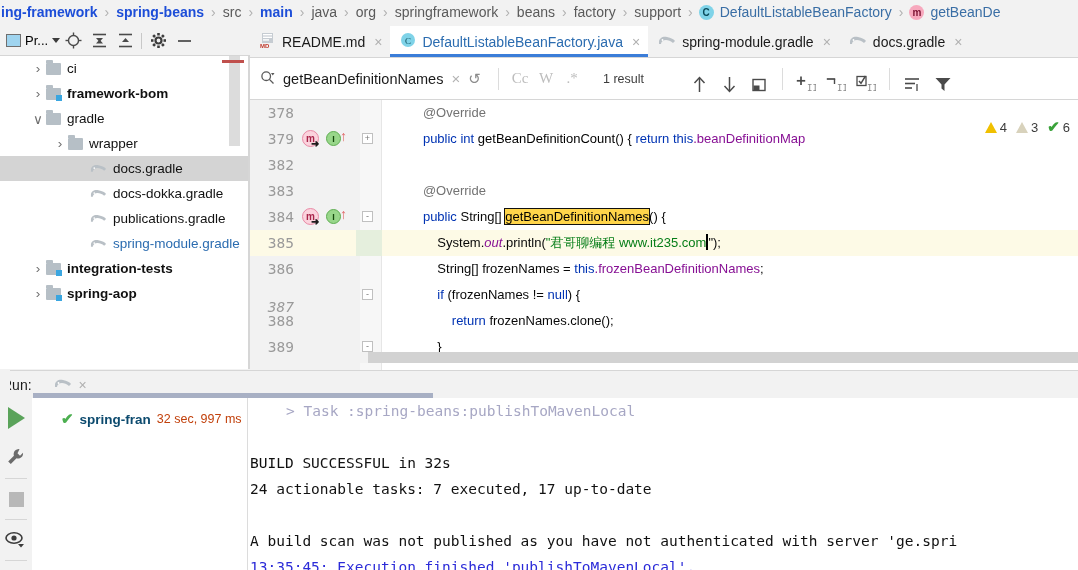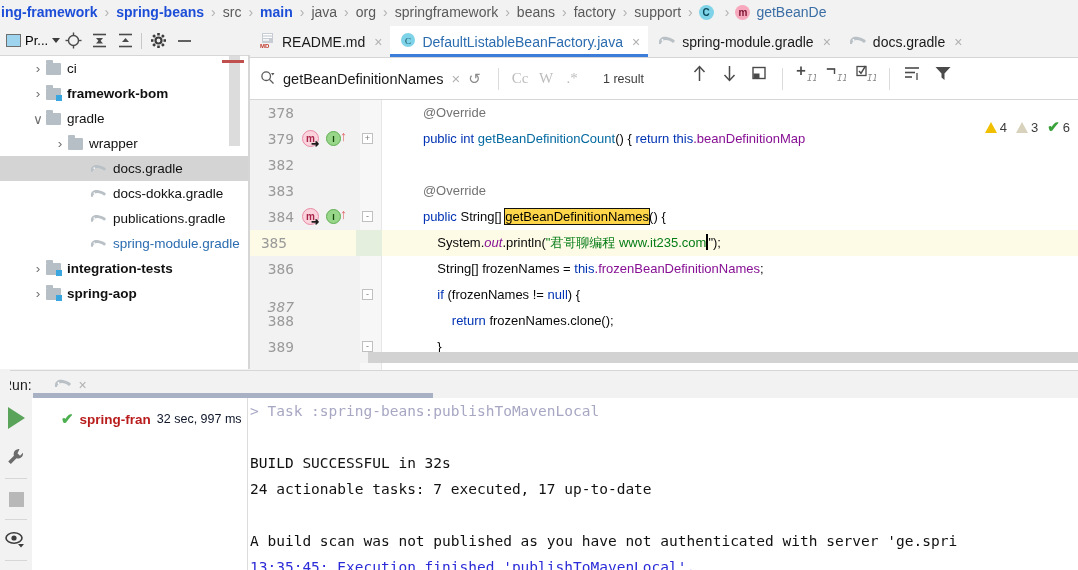--- a/index.html
+++ b/index.html
@@ -99,21 +99,21 @@
   .find-field{
     display:flex;align-items:center; gap:8px; height:42px; padding-left:10px;
     min-width:240px;
   }
   .find-text{ font-size:14.5px; color:#1a1a1a; }
   .find-x{ color:#b3b3b3; font-size:15px; }
   .find-hist{ color:#8c8c8c; font-size:15px; }
   .fsep{ width:1px;height:22px;background:#dcdcdc; margin:0 8px;}
   .ftog{ color:#bdbdbd; font-size:15px; font-family:"Liberation Serif",serif; width:26px;text-align:center;}
   .fresult{ font-size:12.5px; color:#3c3c3c; margin:0 0 0 18px; }
-  .fico{ width:30px;height:28px;display:flex;align-items:flex-start;justify-content:center;color:#14532d;font-style:italic;}
+  .fico{ width:30px;height:28px;display:flex;align-items:flex-end;justify-content:center;color:#14532d;}
 
   
   .editor{
     position:absolute; top:100px; left:250px; width:828px; height:270px;
     background:#fff; overflow:hidden;
   }
   .gutter{
     position:absolute;top:0;left:0;width:110px;height:270px;background:#f2f2f2;
   }
   .fold-col{
@@ -127,21 +127,21 @@
     font-size:14.5px; color:#9a9a9a; height:26px; line-height:26px;
   }
   .hl-strip{ position:absolute; left:106px; width:26px; background:#e5efdd; height:26px; }
   .hl-row{ position:absolute; left:0; width:828px; height:26px; background:#fdfae6; }
 
   .kw{ color:#0033b3; }
   .anno{ color:#737373; }
   .fld{ color:#871094; }
   .str{ color:#067d17; }
   .plain{ color:#080808; }
-  .mth{ color:#0369a1; }
+  .mth{ color:#000000; }
   .stat{ color:#871094; font-style:italic; }
   .mark{ background:#ffd54a; outline:1px solid #111; }
   .caret{ display:inline-block;width:2px;height:16px;background:#000;vertical-align:-3px;}
 
   .gut-m{
     position:absolute; width:17px;height:17px;border-radius:50%;
     background:#fbd3dd; border:1px solid #e98aa6; color:#a8254a;
     font-size:10px; font-weight:bold; display:flex;align-items:center;justify-content:center;
   }
   .gut-m:after{
@@ -189,32 +189,32 @@
   .rs-div{ width:22px;height:1px;background:#d6d6d6; }
   .play-tri{ width:0;height:0;border-top:11px solid transparent;border-bottom:11px solid transparent;border-left:17px solid #5aa35a;}
   .stop-sq{ width:15px;height:15px;background:#b8b8b8;}
 
   .run-tree{
     position:absolute; top:398px; left:33px; width:215px; height:172px; background:#fff;
     border-right:1px solid #dcdcdc;
   }
   .run-tree-row{ display:flex; align-items:center; gap:6px; margin-top:12px; margin-left:28px; font-size:13.5px;}
   .ok-chk{ color:#4caf50; font-size:15px; font-weight:bold; }
-  .rt-name{ font-weight:bold; color:#b91c1c; }
-  .rt-time{ color:#0f172a; font-size:12.5px; }
+  .rt-name{ font-weight:bold; color:#0c4a6e; }
+  .rt-time{ color:#c2410c; font-size:12.5px; }
 
   .run-console{
     position:absolute; top:398px; left:250px; width:828px; height:172px; background:#fff;
     font-family:"DejaVu Sans Mono","Liberation Mono",monospace;
     font-size:14.5px; overflow:hidden; white-space:pre;
   }
   .conline{ height:26px; line-height:26px; }
   .con-blue{ color:#2b2bd8; }
   .con-grey{ color:#111; }
-  .con-faded{ color:#a7a7c4; }
+  .con-faded{ color:#a7a7c4;margin-left:36px; }
 
   .run-topscroll{ position:absolute; top:393px; left:33px; width:400px; height:5px; background:#a8b0c4;}
   .left-strip{ position:absolute; top:370px; left:0; width:10px; height:200px; background:#f2f2f2;}
 </style>
 </head>
 <body>
 
 <div class="app">
 
   <div class="breadcrumb" id="breadcrumb">
@@ -253,20 +253,21 @@
       <span class="crumb-grp">
         <span class="crumb">factory</span>
       </span>
       <span class="crumb-sep">›</span>
       <span class="crumb-grp">
         <span class="crumb">support</span>
       </span>
       <span class="crumb-sep">›</span>
       <span class="crumb-grp">
         <span class="crumb-chip chip-c">C</span>
+        <span class="crumb link">DefaultListableBeanFactory</span>
       </span>
       <span class="crumb-sep">›</span>
       <span class="crumb-grp">
         <span class="crumb-chip chip-m">m</span>
         <span class="crumb link">getBeanDe</span>
       </span>
     </div>
 
   <div class="proj-toolbar">
     <div class="proj-title">
@@ -519,21 +520,21 @@
         <div class="lnum" style="top: 78px;">383</div>
         <div class="cline" style="position: absolute; left: 132px; top: 78px; padding-left: 12px;"><span>        </span><span class="anno">@Override</span></div>
         <div class="lnum" style="top: 104px;">384</div>
         <div class="gut-m" style="top: 108px; left: 52px;">m</div>
         <div class="gut-i" style="top: 109px; left: 76px;">I</div>
         <div class="gut-up" style="top: 106px; left: 90px;">↑</div>
         <div class="foldbox" style="top: 111px; left: 112px;">-</div>
         <div class="cline" style="position: absolute; left: 132px; top: 104px; padding-left: 12px;"><span>        </span><span class="kw">public </span><span class="plain">String</span><span class="plain">[] </span><span class="mark">getBeanDefinitionNames</span><span class="plain">() {</span></div>
         <div class="hl-row" style="top: 130px;"></div>
         <div class="hl-strip" style="top: 130px;"></div>
-        <div class="lnum" style="top: 130px; text-align: center;">385</div>
+        <div class="lnum" style="top: 130px;">385</div>
         <div class="cline" style="position: absolute; left: 132px; top: 130px; padding-left: 12px;"><span>            </span><span class="plain">System</span><span class="plain">.</span><span class="stat">out</span><span class="plain">.println(</span><span class="str">"君哥聊编程 www.it235.com</span><span class="caret"></span><span class="plain">");</span></div>
         <div class="lnum" style="top: 156px;">386</div>
         <div class="cline" style="position: absolute; left: 132px; top: 156px; padding-left: 12px;"><span>            </span><span class="plain">String</span><span class="plain">[] frozenNames = </span><span class="kw">this</span><span class="fld">.frozenBeanDefinitionNames</span><span class="plain">;</span></div>
         <div class="lnum" style="top: 194px; font-style: italic;">387</div>
         <div class="foldbox" style="top: 189px; left: 112px;">-</div>
         <div class="cline" style="position: absolute; left: 132px; top: 182px; padding-left: 12px;"><span>            </span><span class="kw">if </span><span class="plain">(frozenNames != </span><span class="kw">null</span><span class="plain">) {</span></div>
         <div class="lnum" style="top: 208px;">388</div>
         <div class="cline" style="position: absolute; left: 132px; top: 208px; padding-left: 12px;"><span>                </span><span class="kw">return </span><span class="plain">frozenNames.clone();</span></div>
         <div class="lnum" style="top: 234px;">389</div>
         <div class="foldbox" style="top: 241px; left: 112px;">-</div>

